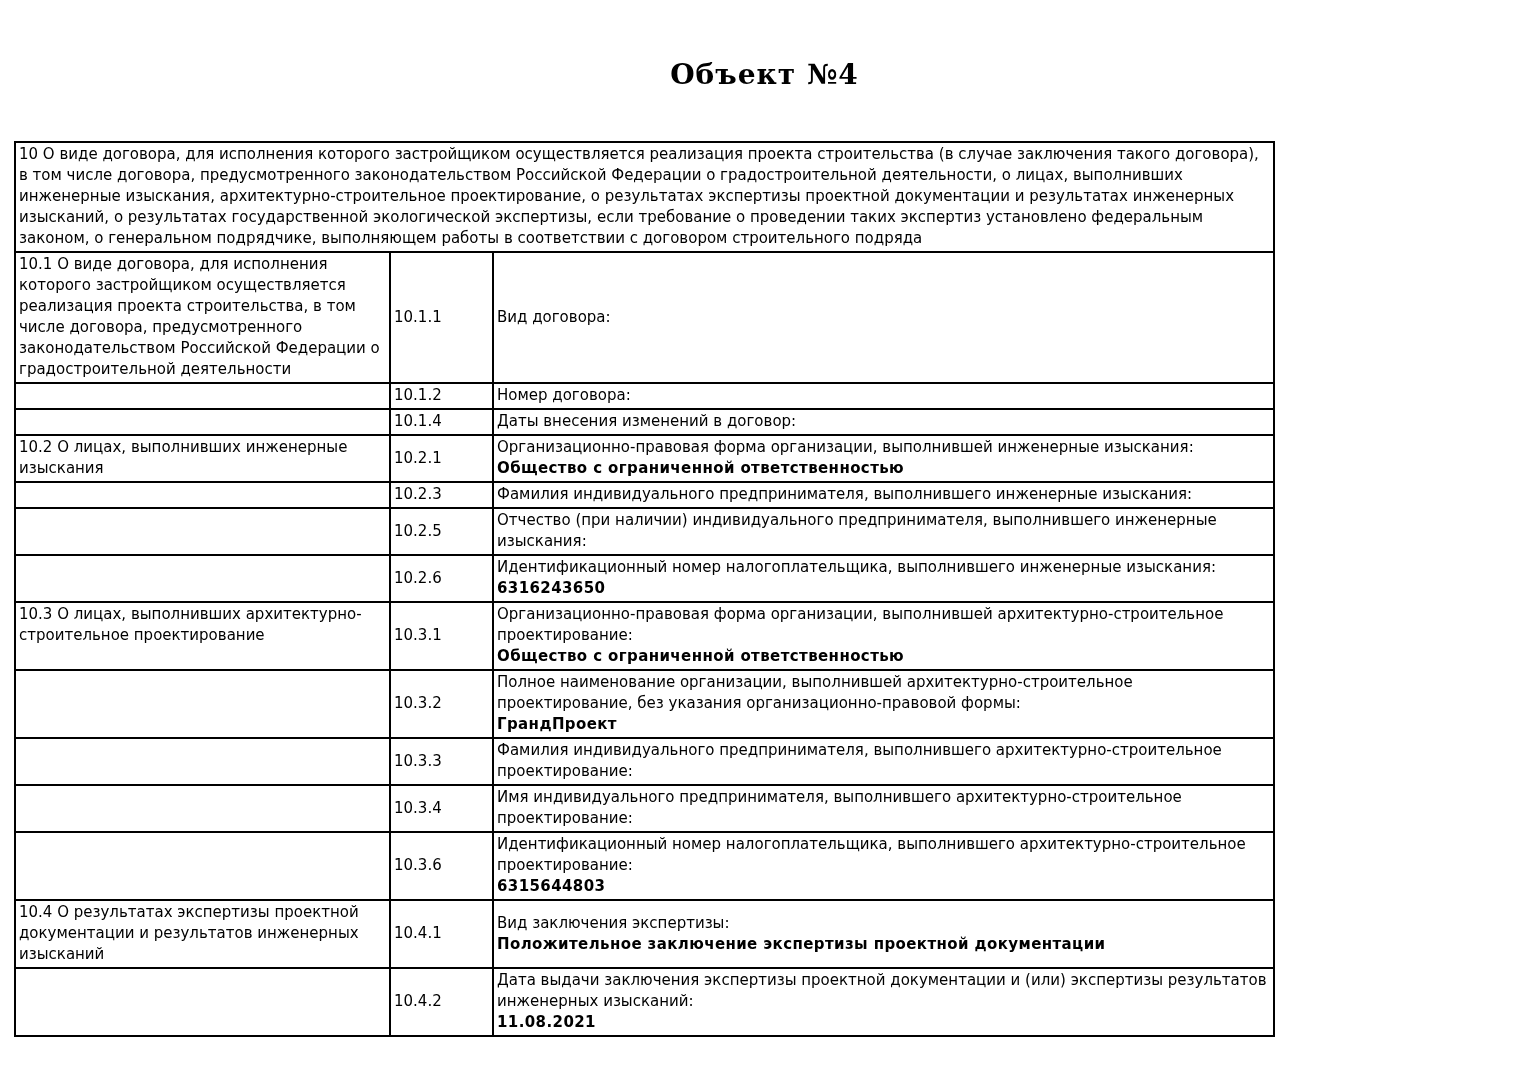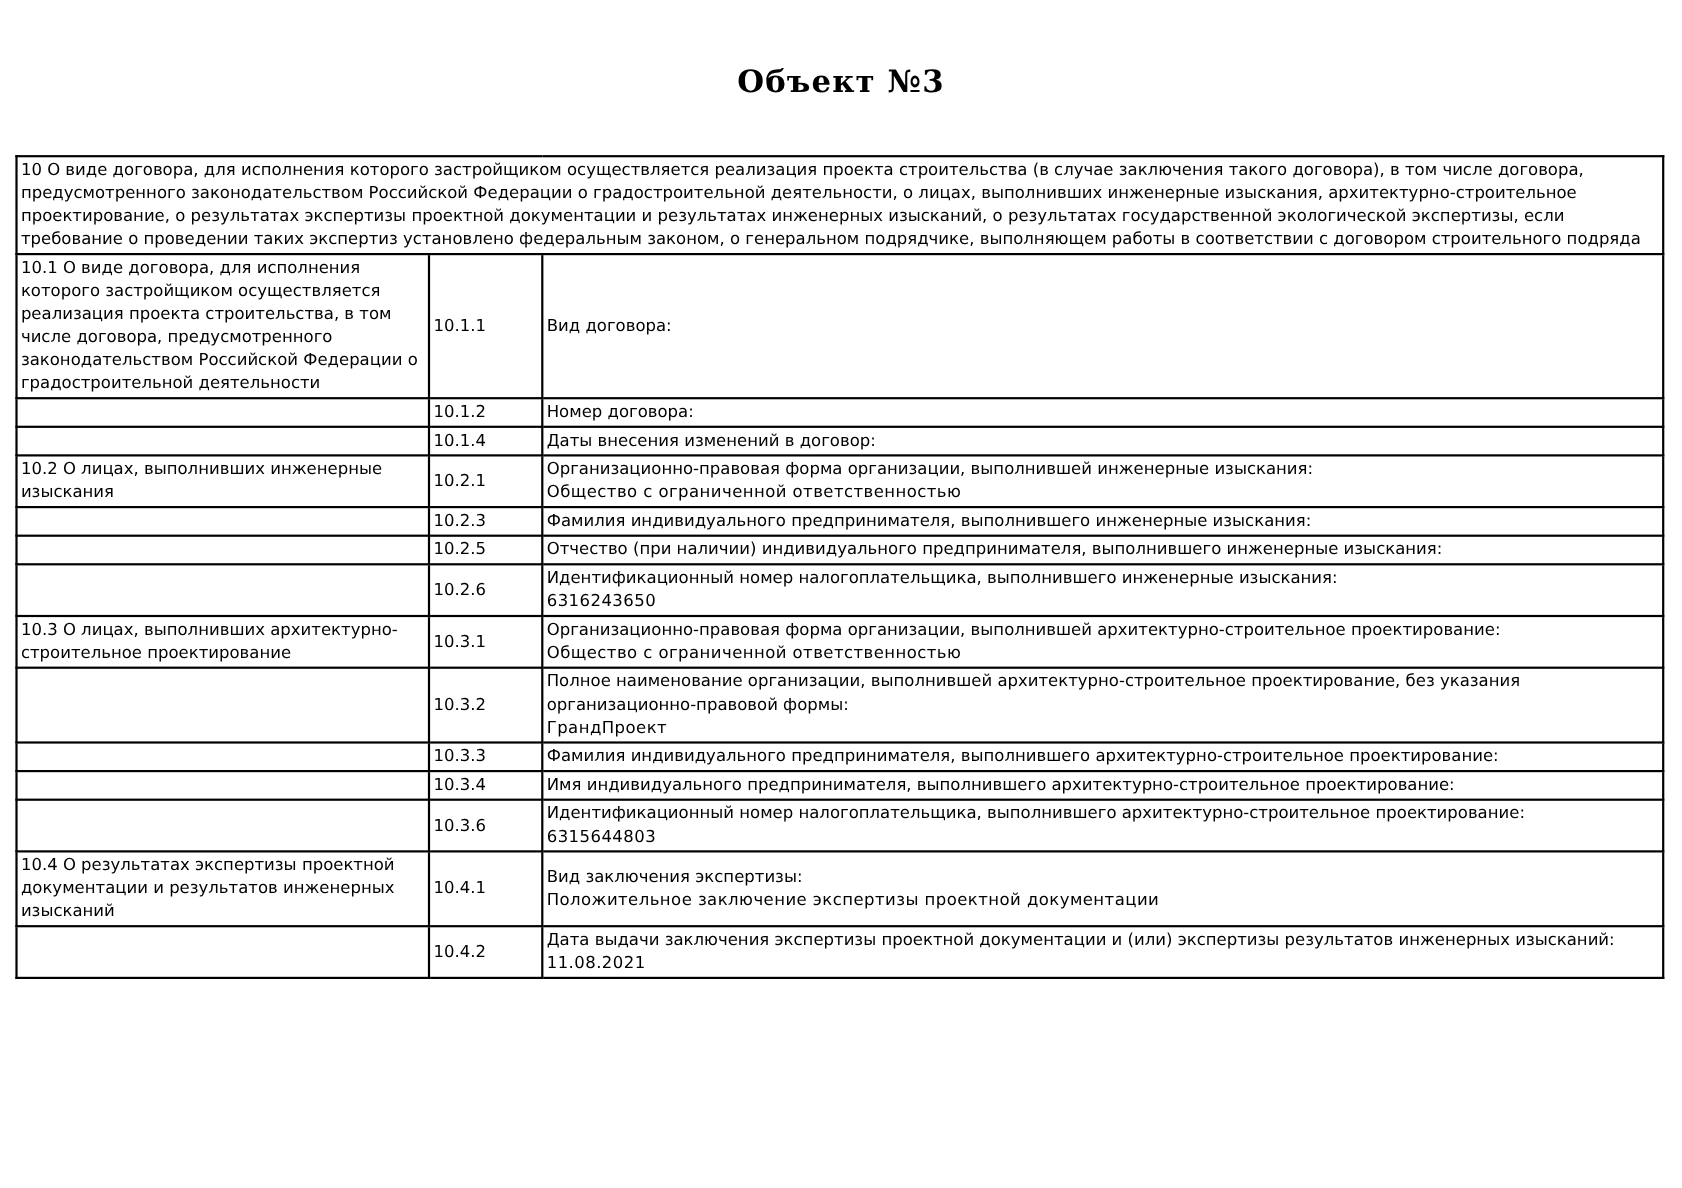--- a/index.html
+++ b/index.html
@@ -16,21 +16,21 @@
     padding-top: 58px;
     text-align: center;
     font-family: "DejaVu Serif", "Liberation Serif", serif;
     font-weight: bold;
     font-size: 28px;
     letter-spacing: 1px;
   }
   table.decl-table {
     border-collapse: collapse;
     table-layout: fixed;
-    width: 1499px;
+    width: 1261px;
     margin: 50px 14px 0 14px;
     border: 2px solid #000000;
     padding-left: 20px;
   }
   table.decl-table td {
     border: 2px solid #000000;
     font-size: 15px;
     line-height: 21px;
     padding: 1px 3px 2px 3px;
     word-wrap: break-word;
@@ -41,28 +41,28 @@
   td.cell-section {
     vertical-align: top;
   }
   td.cell-num {
     vertical-align: middle;
   }
   td.cell-desc {
     vertical-align: middle;
   }
   .value-line {
-    font-weight: normal;
+    font-weight: bold;
     letter-spacing: 0.4px;
   }
 </style>
 </head>
 <body>
 
-<h1 class="page-title">Объект №3</h1>
+<h1 class="page-title">Объект №4</h1>
 
 <table class="decl-table">
   <colgroup>
     <col style="width:375px">
     <col style="width:103px">
     <col>
   </colgroup>
   <tbody>
     <tr>
       <td colspan="3" class="cell-header">10 О виде договора, для исполнения которого застройщиком осуществляется реализация проекта строительства (в случае заключения такого договора), в том числе договора, предусмотренного законодательством Российской Федерации о градостроительной деятельности, о лицах, выполнивших инженерные изыскания, архитектурно-строительное проектирование, о результатах экспертизы проектной документации и результатах инженерных изысканий, о результатах государственной экологической экспертизы, если требование о проведении таких экспертиз установлено федеральным законом, о генеральном подрядчике, выполняющем работы в соответствии с договором строительного подряда</td>

